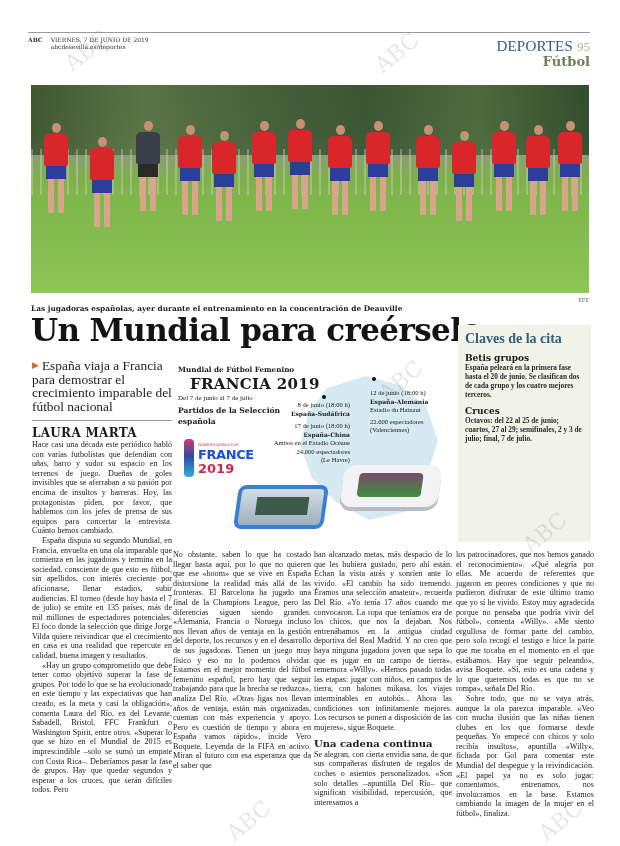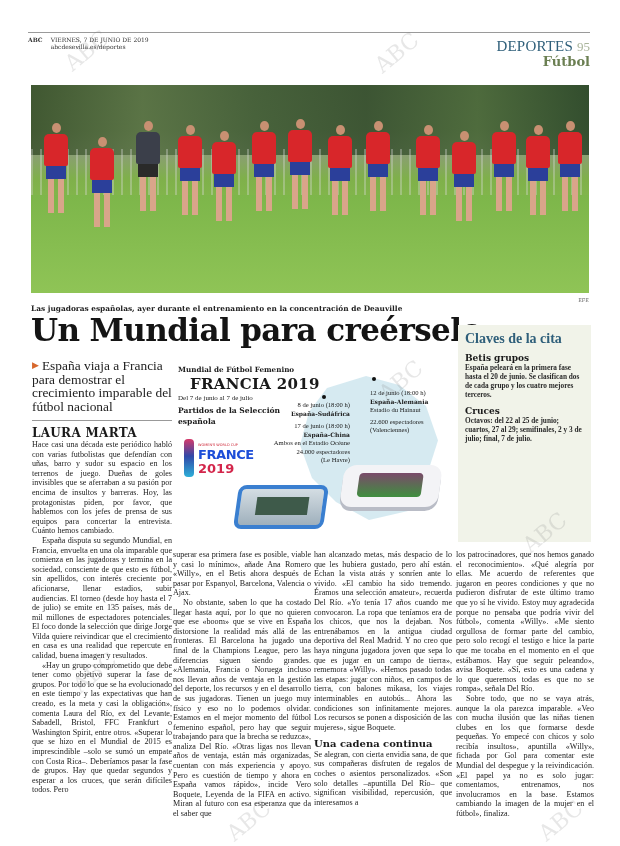--- a/index.html
+++ b/index.html
@@ -240,21 +240,20 @@
     <h4>Betis grupos</h4>
     <p>España peleará en la primera fase hasta el 20 de junio. Se clasifican dos de cada grupo y los cuatro mejores terceros.</p>
   </div>
   <div class="sb-item">
     <h4>Cruces</h4>
     <p>Octavos: del 22 al 25 de junio; cuartos, 27 al 29; semifinales, 2 y 3 de julio; final, 7 de julio.</p>
   </div>
 </div>
 
 <div class="col col2">
-  <p>superar esa primera fase es posible, viable y casi lo mínimo», añade Ana Romero «Willy», en el Betis ahora después de pasar por Espanyol, Barcelona, Valencia o Ajax.</p>
   <p>No obstante, saben lo que ha costado llegar hasta aquí, por lo que no quieren que ese «boom» que se vive en España distorsione la realidad más allá de las fronteras. El Barcelona ha jugado una final de la Champions League, pero las diferencias siguen siendo grandes. «Alemania, Francia o Noruega incluso nos llevan años de ventaja en la gestión del deporte, los recursos y en el desarrollo de sus jugadoras. Tienen un juego muy físico y eso no lo podemos olvidar. Estamos en el mejor momento del fútbol femenino español, pero hay que seguir trabajando para que la brecha se reduzca», analiza Del Río. «Otras ligas nos llevan años de ventaja, están más organizadas, cuentan con más experiencia y apoyo. Pero es cuestión de tiempo y ahora en España vamos rápido», incide Vero Boquete, Leyenda de la FIFA en activo. Miran al futuro con esa esperanza que da el saber que</p>
 </div>
 
 <div class="col col3">
   <p>han alcanzado metas, más despacio de lo que les hubiera gustado, pero ahí están. Echan la vista atrás y sonríen ante lo vivido. «El cambio ha sido tremendo. Éramos una selección amateur», recuerda Del Río. «Yo tenía 17 años cuando me convocaron. La ropa que teníamos era de los chicos, que nos la dejaban. Nos entrenábamos en la antigua ciudad deportiva del Real Madrid. Y no creo que haya ninguna jugadora joven que sepa lo que es jugar en un campo de tierra», rememora «Willy». «Hemos pasado todas las etapas: jugar con niños, en campos de tierra, con balones mikasa, los viajes interminables en autobús... Ahora las condiciones son infinitamente mejores. Los recursos se ponen a disposición de las mujeres», sigue Boquete.</p>
   <div class="subhead">Una cadena continua</div>
   <p style="text-indent:0">Se alegran, con cierta envidia sana, de que sus compañeras disfruten de regalos de coches o asientos personalizados. «Son solo detalles –apuntilla Del Río– que significan visibilidad, repercusión, que interesamos a</p>
 </div>
 
 <div class="col col4">

